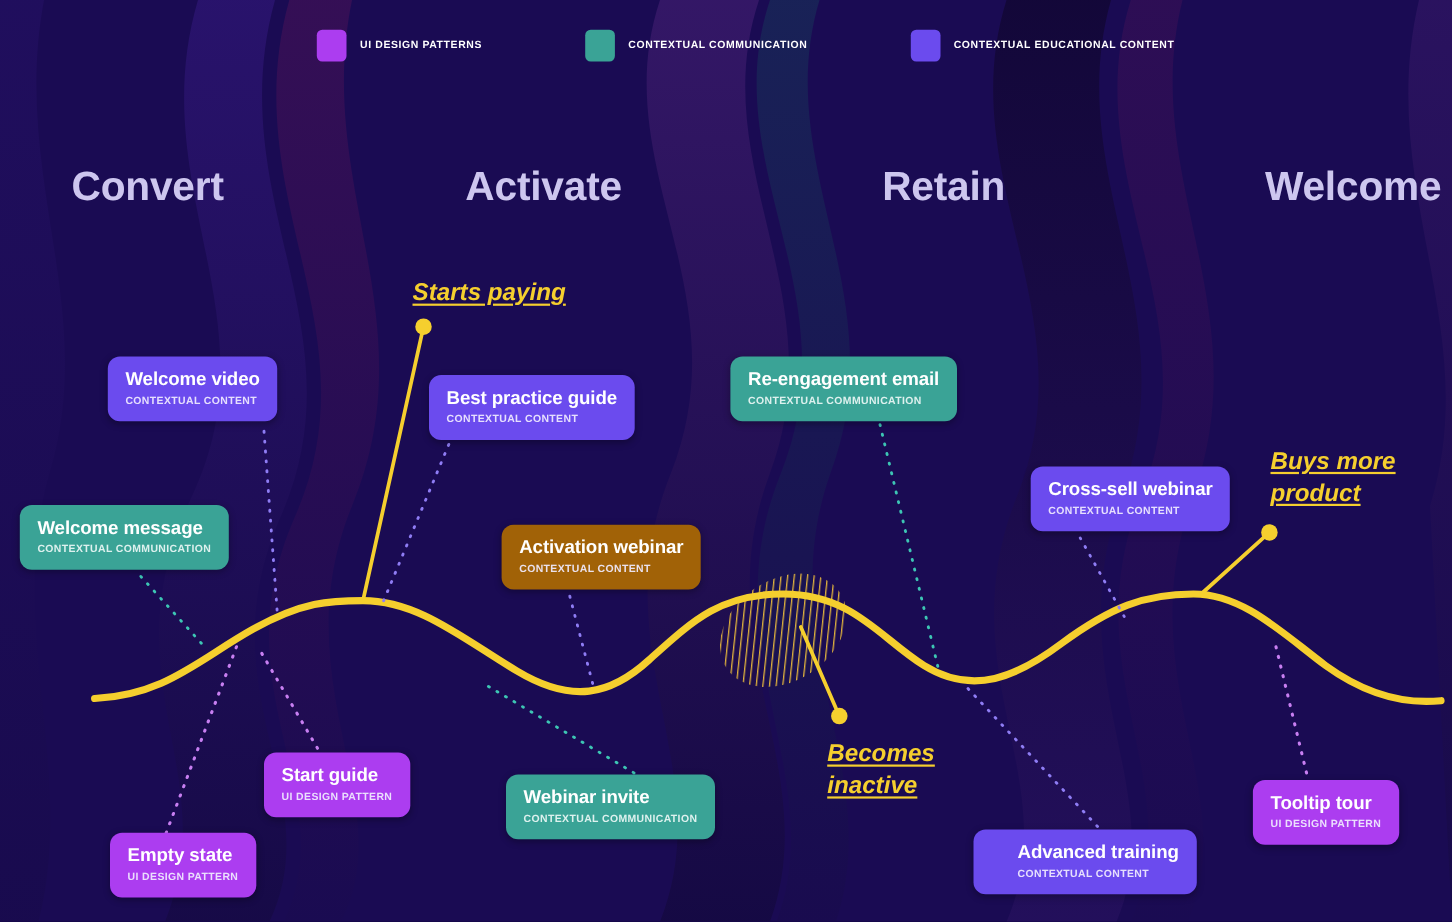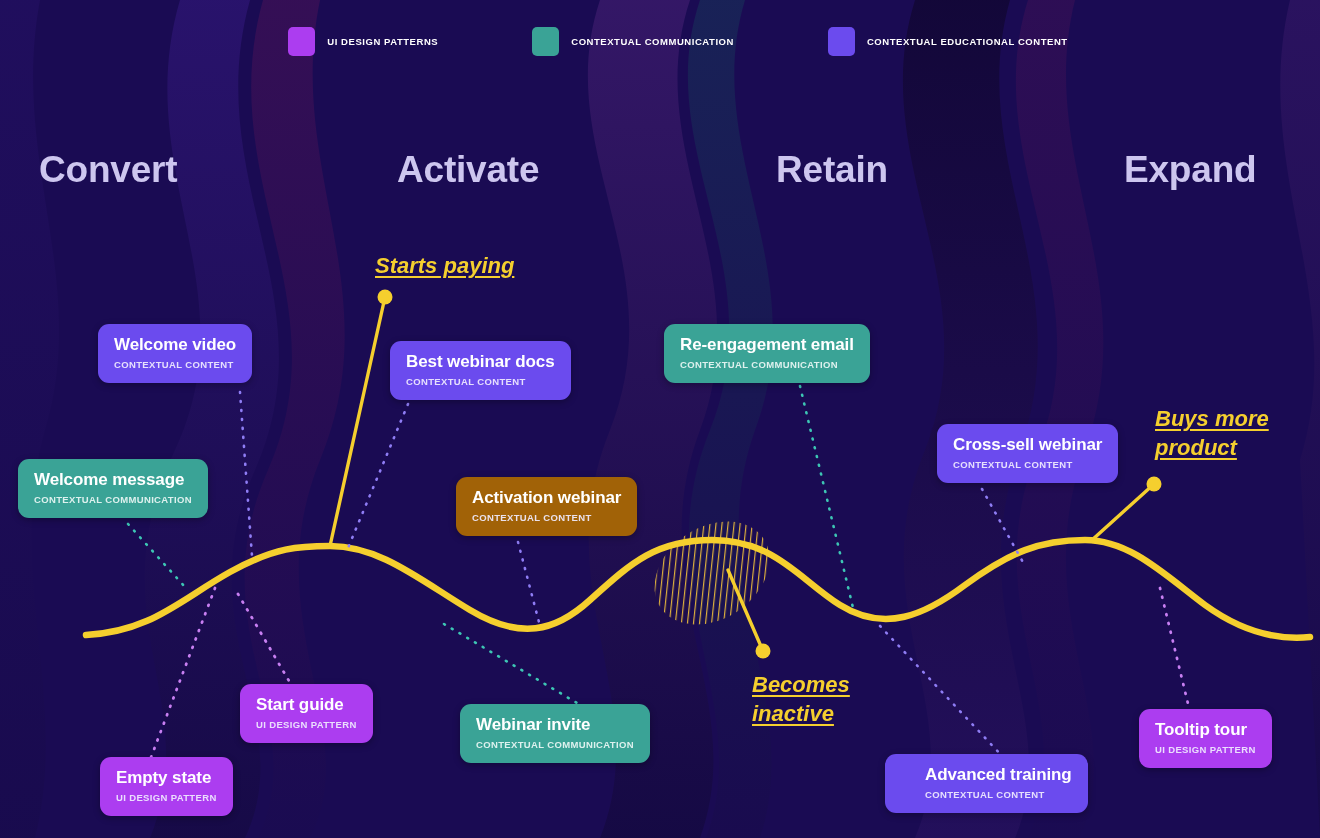--- a/index.html
+++ b/index.html
@@ -64,20 +64,21 @@
   }
   
   .stage-title {
     position: absolute;
     color: #cdc6ef;
     font-size: 37px;
     font-weight: bold;
     letter-spacing: -0.2px;
     z-index: 20;
     white-space: nowrap;
+    margin-left: 26px;
   }
   
   #wave-layer {
     position: absolute;
     left: 0; top: 0;
     width: 1320px; height: 838px;
     z-index: 10;
     pointer-events: none;
   }
   
@@ -173,21 +174,21 @@
     </div>
     <div class="legend-item">
       <span class="legend-swatch" style="background:#6b4bee"></span>
       <span class="legend-label">CONTEXTUAL EDUCATIONAL CONTENT</span>
     </div>
   </div>
 
   <div class="stage-title" style="left:39px;  top:149px;">Convert</div>
   <div class="stage-title" style="left:397px; top:149px;">Activate</div>
   <div class="stage-title" style="left:776px; top:149px;">Retain</div>
-  <div class="stage-title" style="left:1124px;top:149px;">Expand</div>
+  <div class="stage-title" style="left:1124px;top:149px;">Welcome</div>
 
   <svg id="wave-layer" viewBox="0 0 1320 838">
     <defs>
       <pattern id="hatch" width="6" height="6" patternTransform="rotate(40)" patternUnits="userSpaceOnUse">
         <rect width="6" height="6" fill="none"></rect>
         <line x1="0" y1="0" x2="0" y2="6" stroke="#e8b93c" stroke-width="2.4"></line>
       </pattern>
       <clipPath id="blobclip">
         <ellipse cx="712" cy="573" rx="62" ry="46" transform="rotate(-34 712 573)"></ellipse>
       </clipPath>
@@ -261,21 +262,21 @@
     <div class="card-title">Empty state</div>
     <div class="card-sub">UI DESIGN PATTERN</div>
   </div>
 
   <div class="card" style="left:240px; top:684px; background:#ac3df0;">
     <div class="card-title">Start guide</div>
     <div class="card-sub">UI DESIGN PATTERN</div>
   </div>
 
   <div class="card" style="left:390px; top:341px; background:#6b4bee;">
-    <div class="card-title">Best webinar docs</div>
+    <div class="card-title">Best practice guide</div>
     <div class="card-sub">CONTEXTUAL CONTENT</div>
   </div>
 
   <div class="card" style="left:456px; top:477px; background:#a16207;">
     <div class="card-title">Activation webinar</div>
     <div class="card-sub">CONTEXTUAL CONTENT</div>
   </div>
 
   <div class="card teal" style="left:460px; top:704px; background:#3aa396;">
     <div class="card-title">Webinar invite</div>

